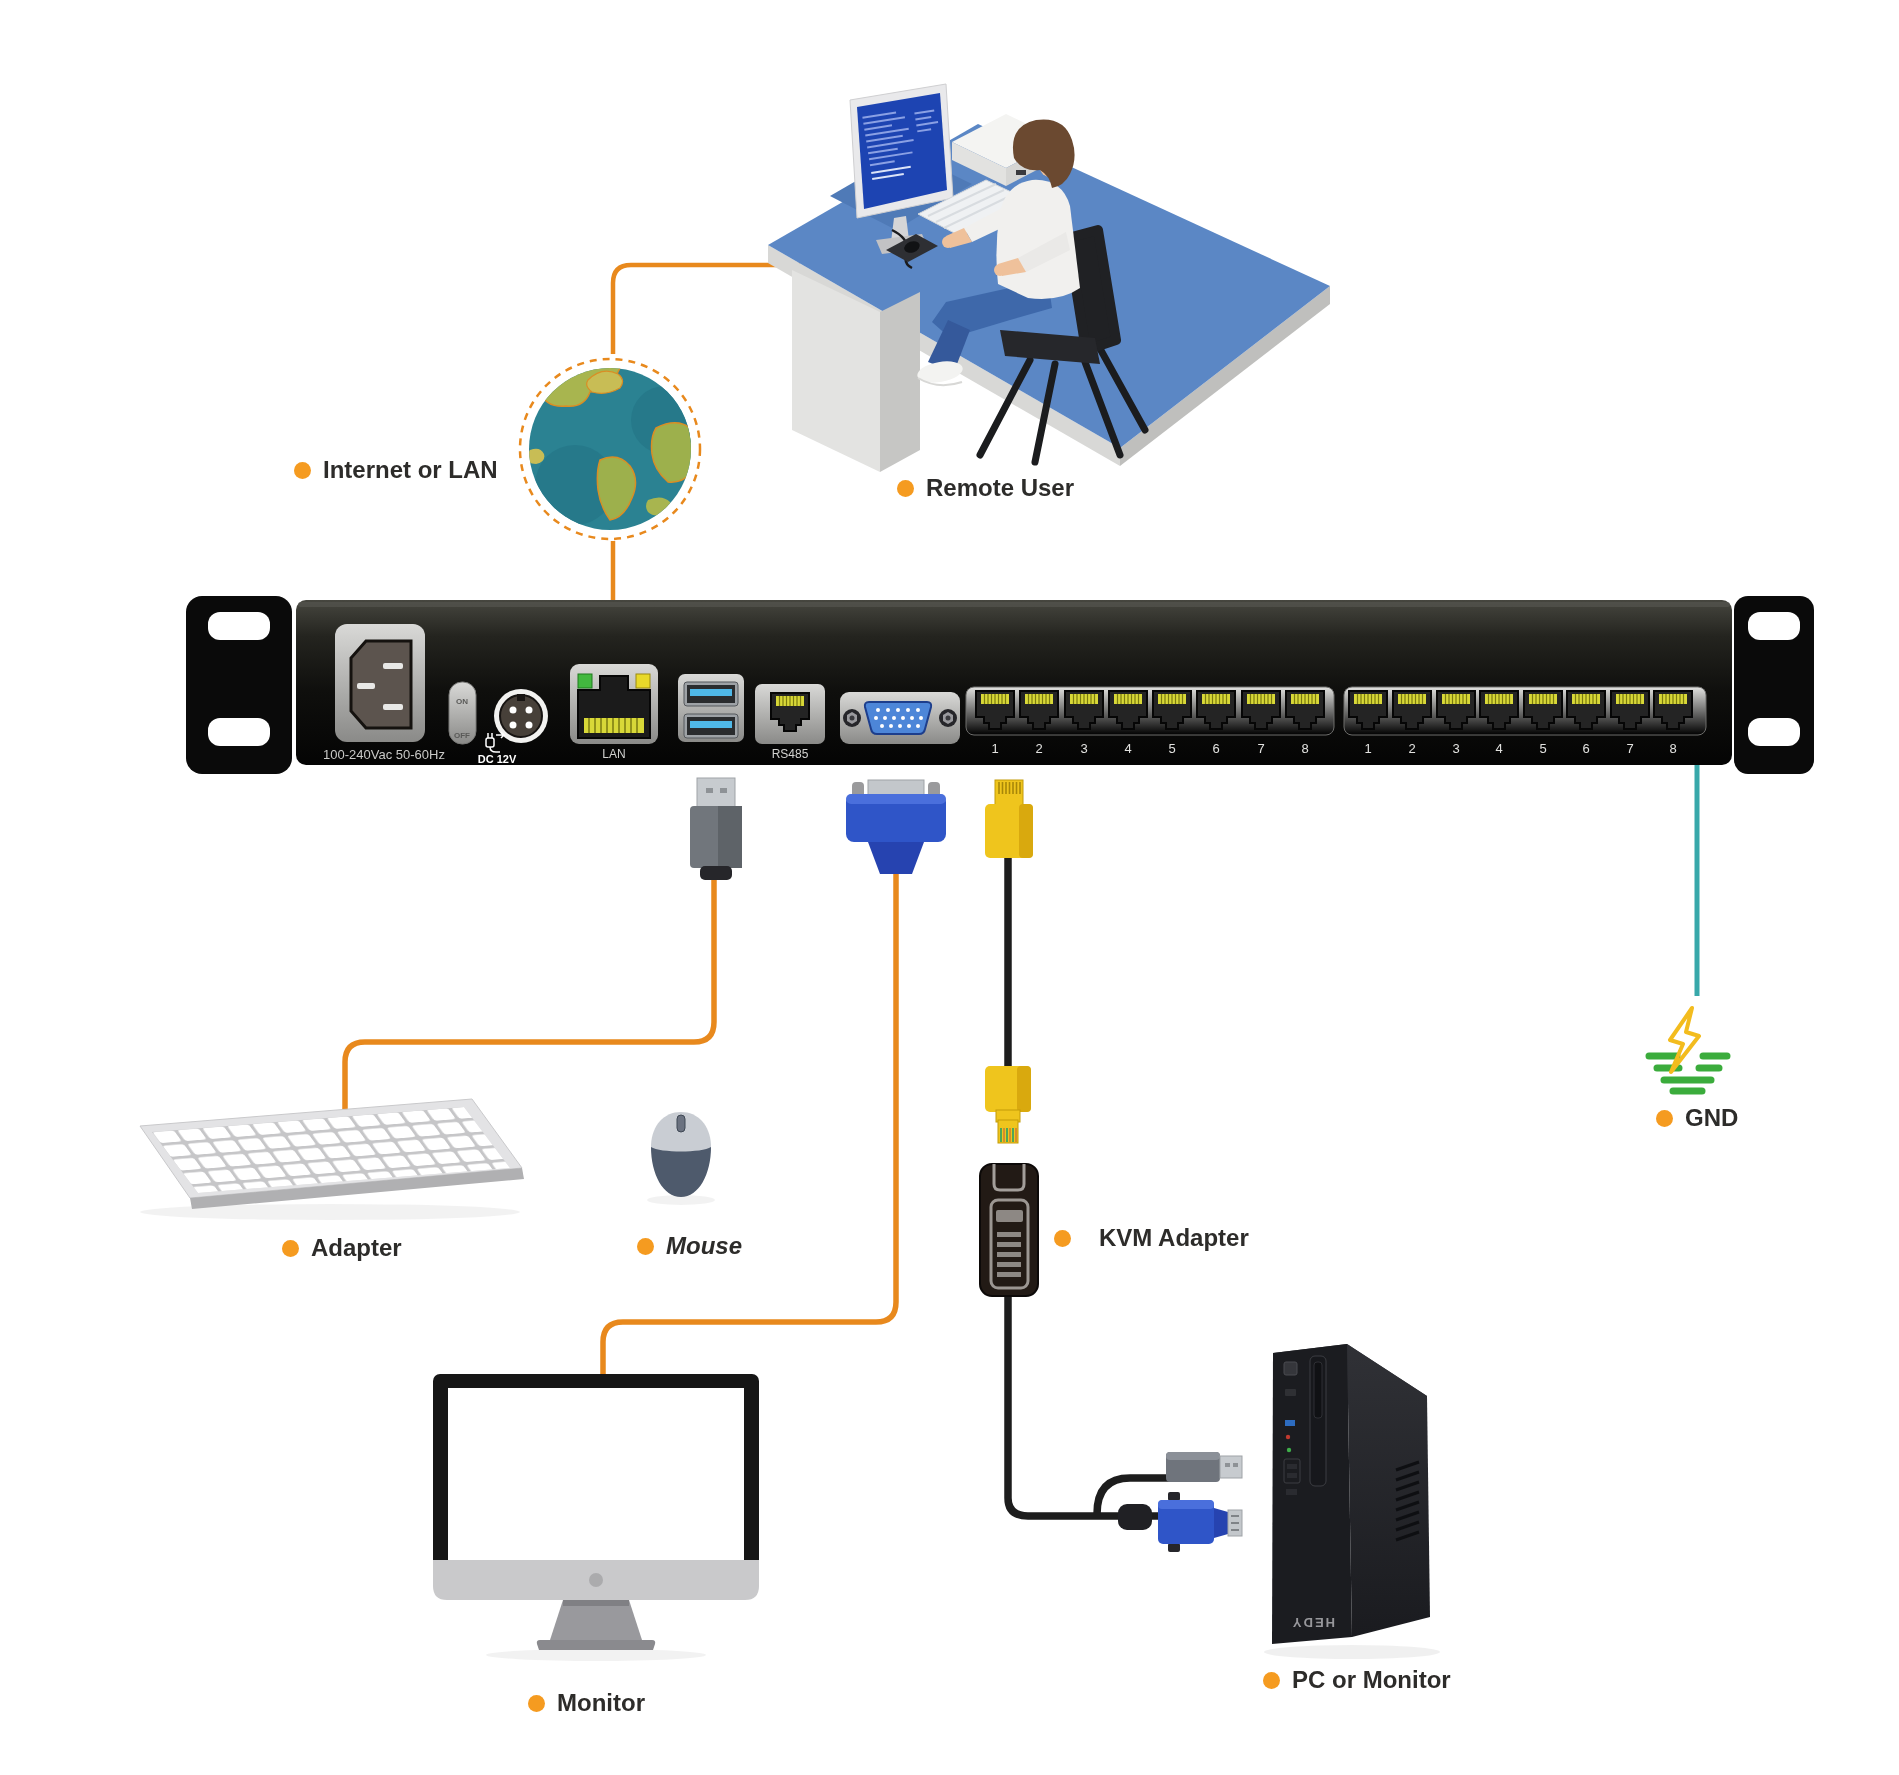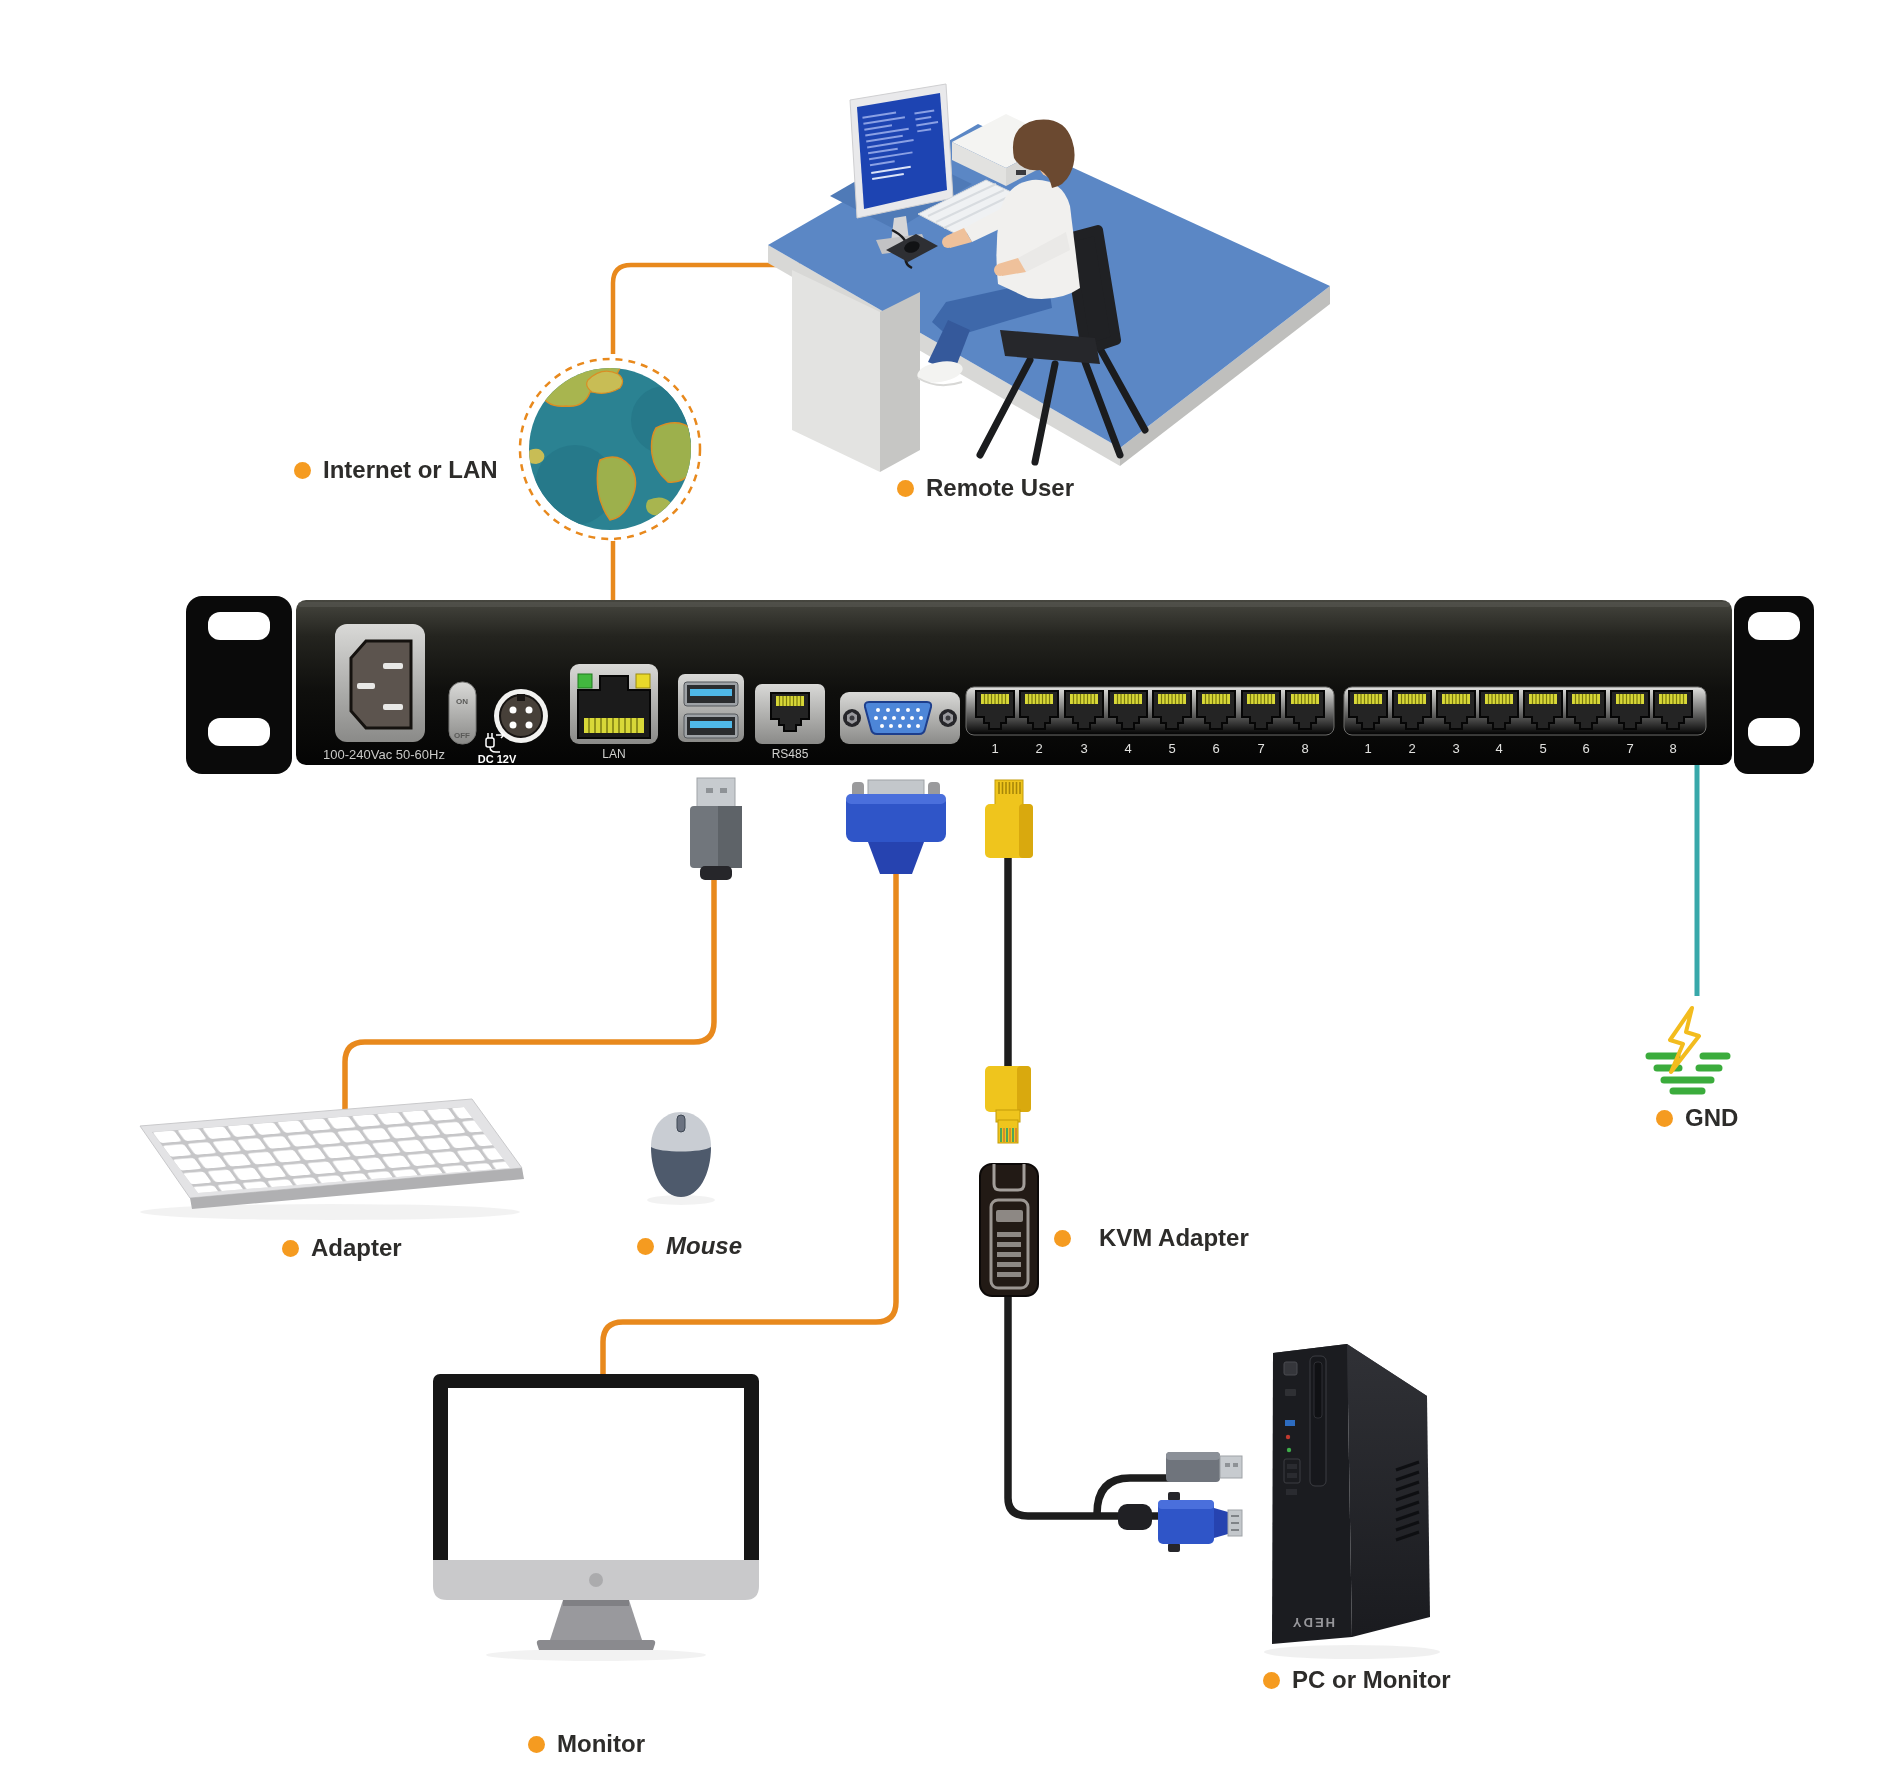--- a/index.html
+++ b/index.html
@@ -441,21 +441,21 @@
   <span>Remote User</span>
 </div>
 <div class="lbl" style="left:282px;top:1234px;">
   <span class="dot"></span>
   <span>Adapter</span>
 </div>
 <div class="lbl" style="left:637px;top:1232px;font-style:italic;">
   <span class="dot"></span>
   <span>Mouse</span>
 </div>
-<div class="lbl" style="left:528px;top:1730px;justify-content:space-between;">
+<div class="lbl" style="left:528px;top:1689px;justify-content:space-between;">
   <span class="dot"></span>
   <span>Monitor</span>
 </div>
 <div class="lbl" style="left:1054px;top:1224px;gap:28px;">
   <span class="dot"></span>
   <span>KVM Adapter</span>
 </div>
 <div class="lbl" style="left:1263px;top:1666px;">
   <span class="dot"></span>
   <span>PC or Monitor</span>

